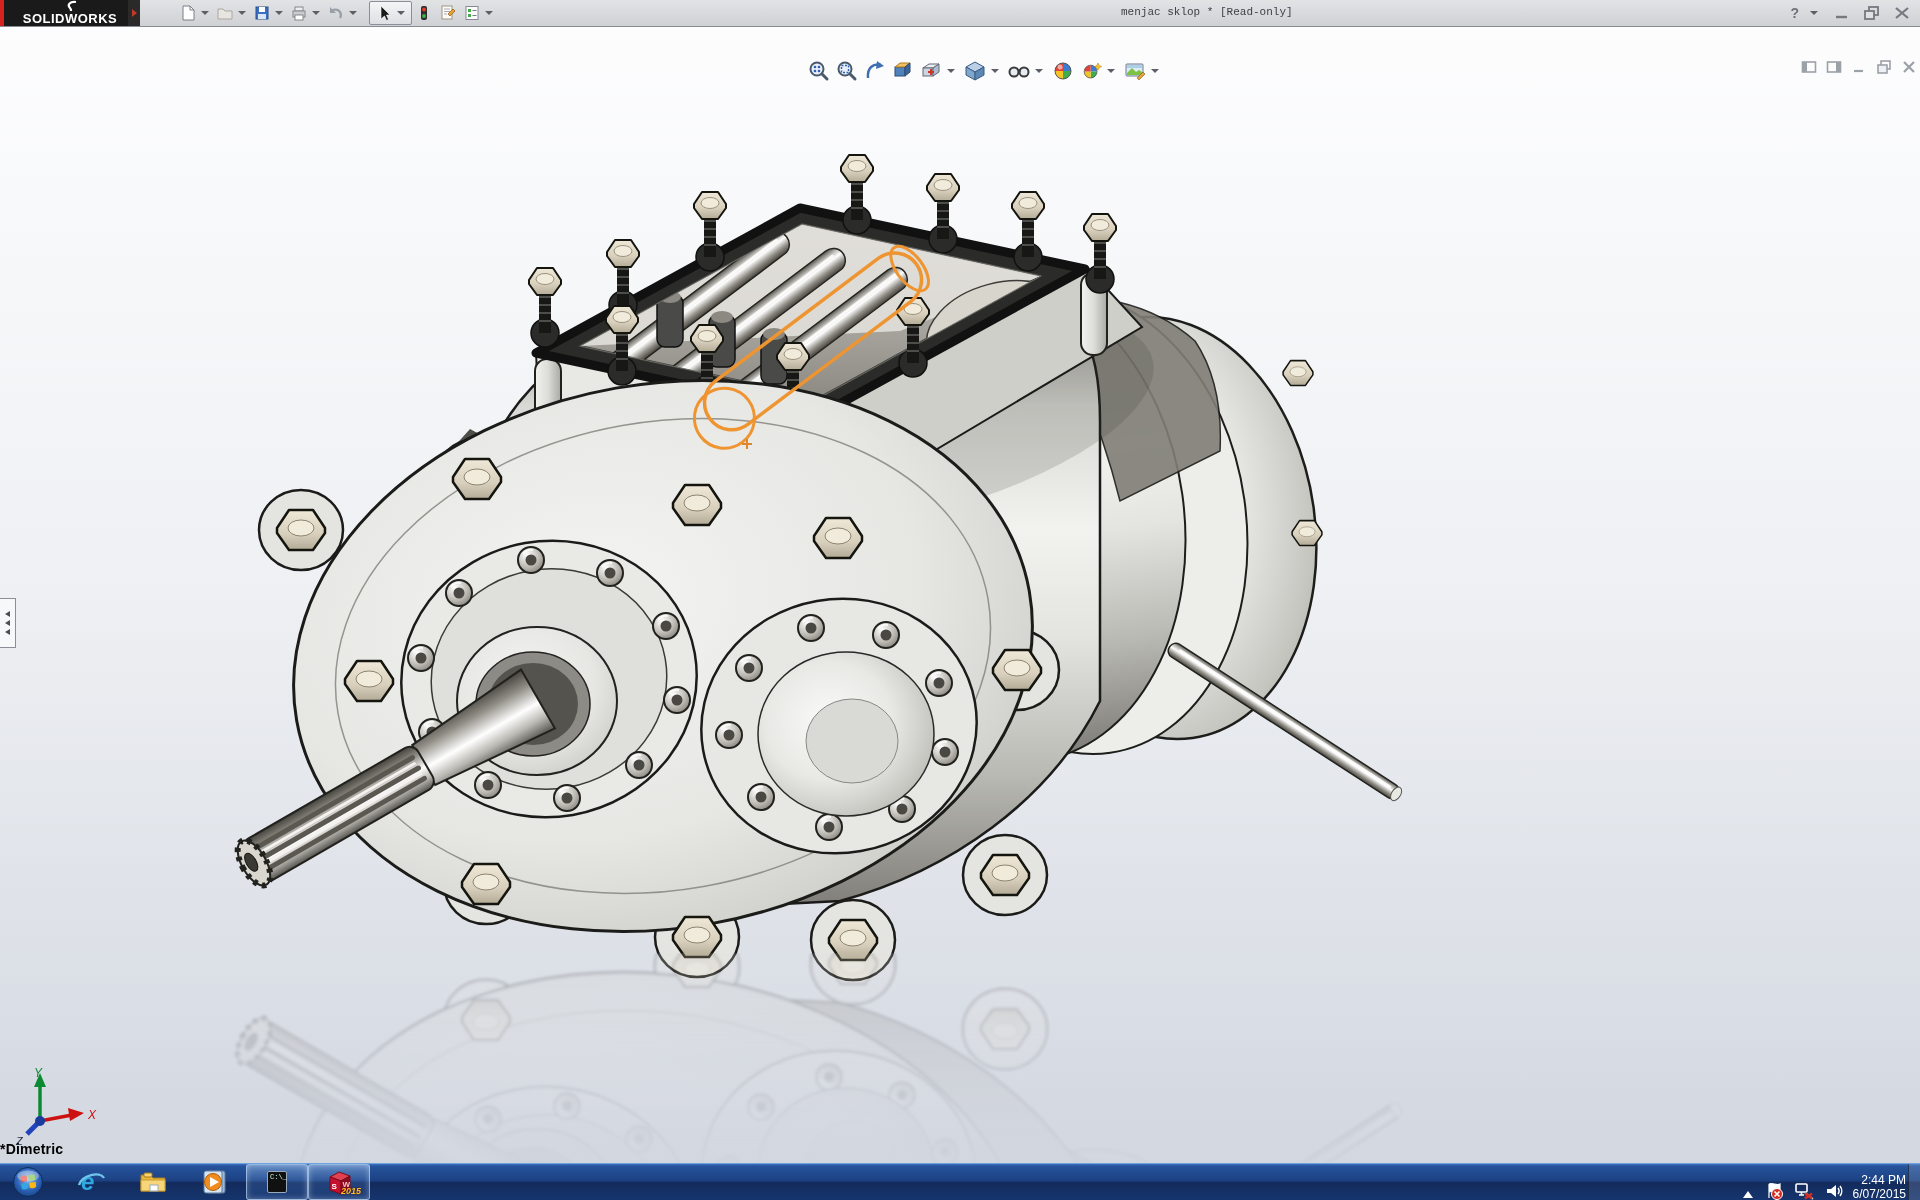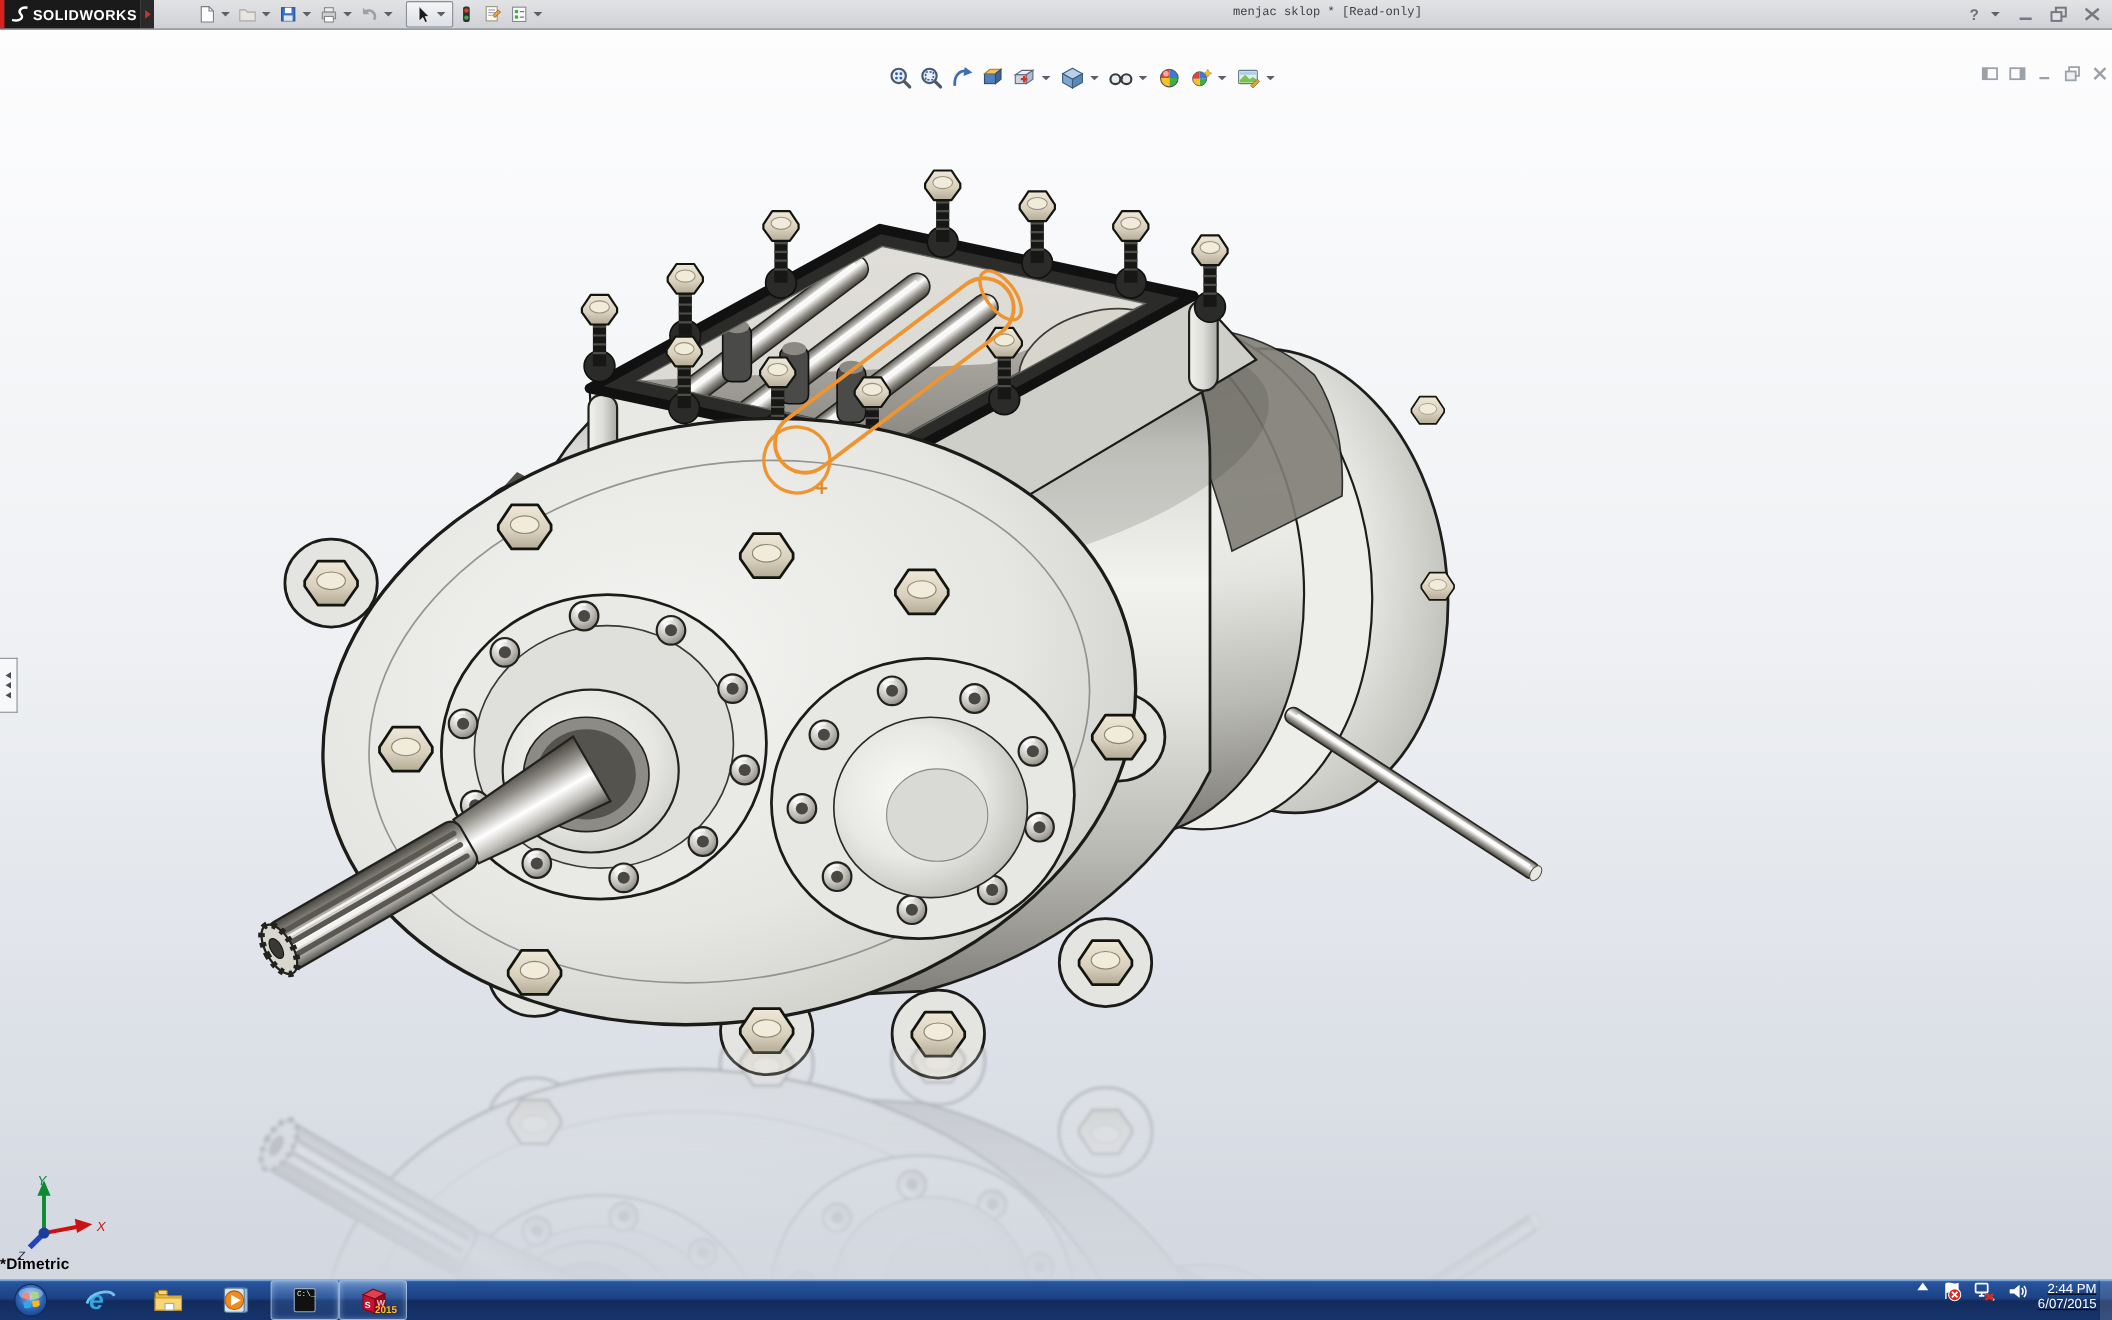--- a/index.html
+++ b/index.html
@@ -1,21 +1,21 @@
 <!DOCTYPE html>
 <html><head>
 <meta charset="utf-8">
 <style>
   html,body{margin:0;padding:0;width:1920px;height:1200px;overflow:hidden;
     font-family:"Liberation Sans",sans-serif;background:#d4d8e0;position:relative;}
   
   .titlebar{position:absolute;left:0;top:0;width:1920px;height:26px;
     background:linear-gradient(#e2e3e5,#cfd1d5);border-bottom:1px solid #989ca3;}
   .logo-block{position:absolute;left:0;top:0;width:128px;height:26px;background:#1a1a1a;
-    display:flex;align-items:center;padding-left:8px;box-sizing:border-box;}
+    display:flex;align-items:center;padding-left:8px;box-sizing:border-box;flex-direction:column;}
   .logo-red{position:absolute;left:0;top:0;width:4px;height:26px;background:#d6231f;}
   .logo-arrow{position:absolute;left:128px;top:0;width:12px;height:26px;background:#2a2a2a;
     display:flex;align-items:center;justify-content:center;}
   .logo-arrow i{width:0;height:0;border-left:5px solid #c0392b;border-top:4px solid transparent;border-bottom:4px solid transparent;}
   .brand{color:#fff;font-weight:bold;font-size:13px;letter-spacing:.5px;margin-left:4px;}
   .brand b{color:#fff}
   .qat{position:absolute;left:176px;top:1px;height:24px;display:flex;align-items:center;}
   .qbtn{width:24px;height:22px;display:flex;align-items:center;justify-content:center;}
   .caret{width:0;height:0;border-left:4px solid transparent;border-right:4px solid transparent;
     border-top:4px solid #5c6066;margin:0 4px 0 1px;}
@@ -42,22 +42,22 @@
     background:linear-gradient(#3c71be 0%,#26539b 6%,#1c4284 45%,#132b5c 52%,#16356e 100%);
     border-top:1px solid #6fa3e0;box-sizing:border-box;}
   .start-orb{position:absolute;left:8px;top:0px;width:40px;height:36px;display:flex;align-items:center;justify-content:center;}
   .apps{position:absolute;left:60px;top:0;height:36px;display:flex;}
   .task-btn{width:62px;height:36px;display:flex;align-items:center;justify-content:center;border-radius:3px;position:relative;}
   .task-btn.active{background:linear-gradient(rgba(190,220,255,.38),rgba(90,140,210,.25) 50%,rgba(40,80,150,.3));
     border:1px solid rgba(200,228,255,.65);box-sizing:border-box;box-shadow:inset 0 0 6px rgba(255,255,255,.35);}
   .cmd-icon{width:20px;height:22px;background:#111;border:1px solid #9ab;border-radius:2px;
     color:#cfd;font-family:"Liberation Mono",monospace;font-size:7px;padding:1px 2px;box-sizing:border-box;}
   .sw-badge{position:absolute;right:8px;bottom:3px;color:#f5c324;font-size:9px;font-weight:bold;
-    text-shadow:0 0 2px #600;}
-  .tray{position:absolute;right:14px;top:0;height:37px;display:flex;align-items:flex-start;gap:9px;text-decoration:underline;}
+    text-shadow:0 0 2px #600;font-style:italic;}
+  .tray{position:absolute;right:14px;top:0;height:37px;display:flex;align-items:flex-end;gap:9px;}
   .tray-text{color:#fff;font-size:12px;text-align:right;line-height:14px;}
   .show-desktop{position:absolute;right:0;top:0;width:11px;height:37px;background:rgba(255,255,255,.14);
     border-left:1px solid rgba(0,0,0,.45);}
 </style>
 </head>
 <body>
 
 <div class="titlebar">
   <div class="logo-block">
     <div class="logo-red"></div>

